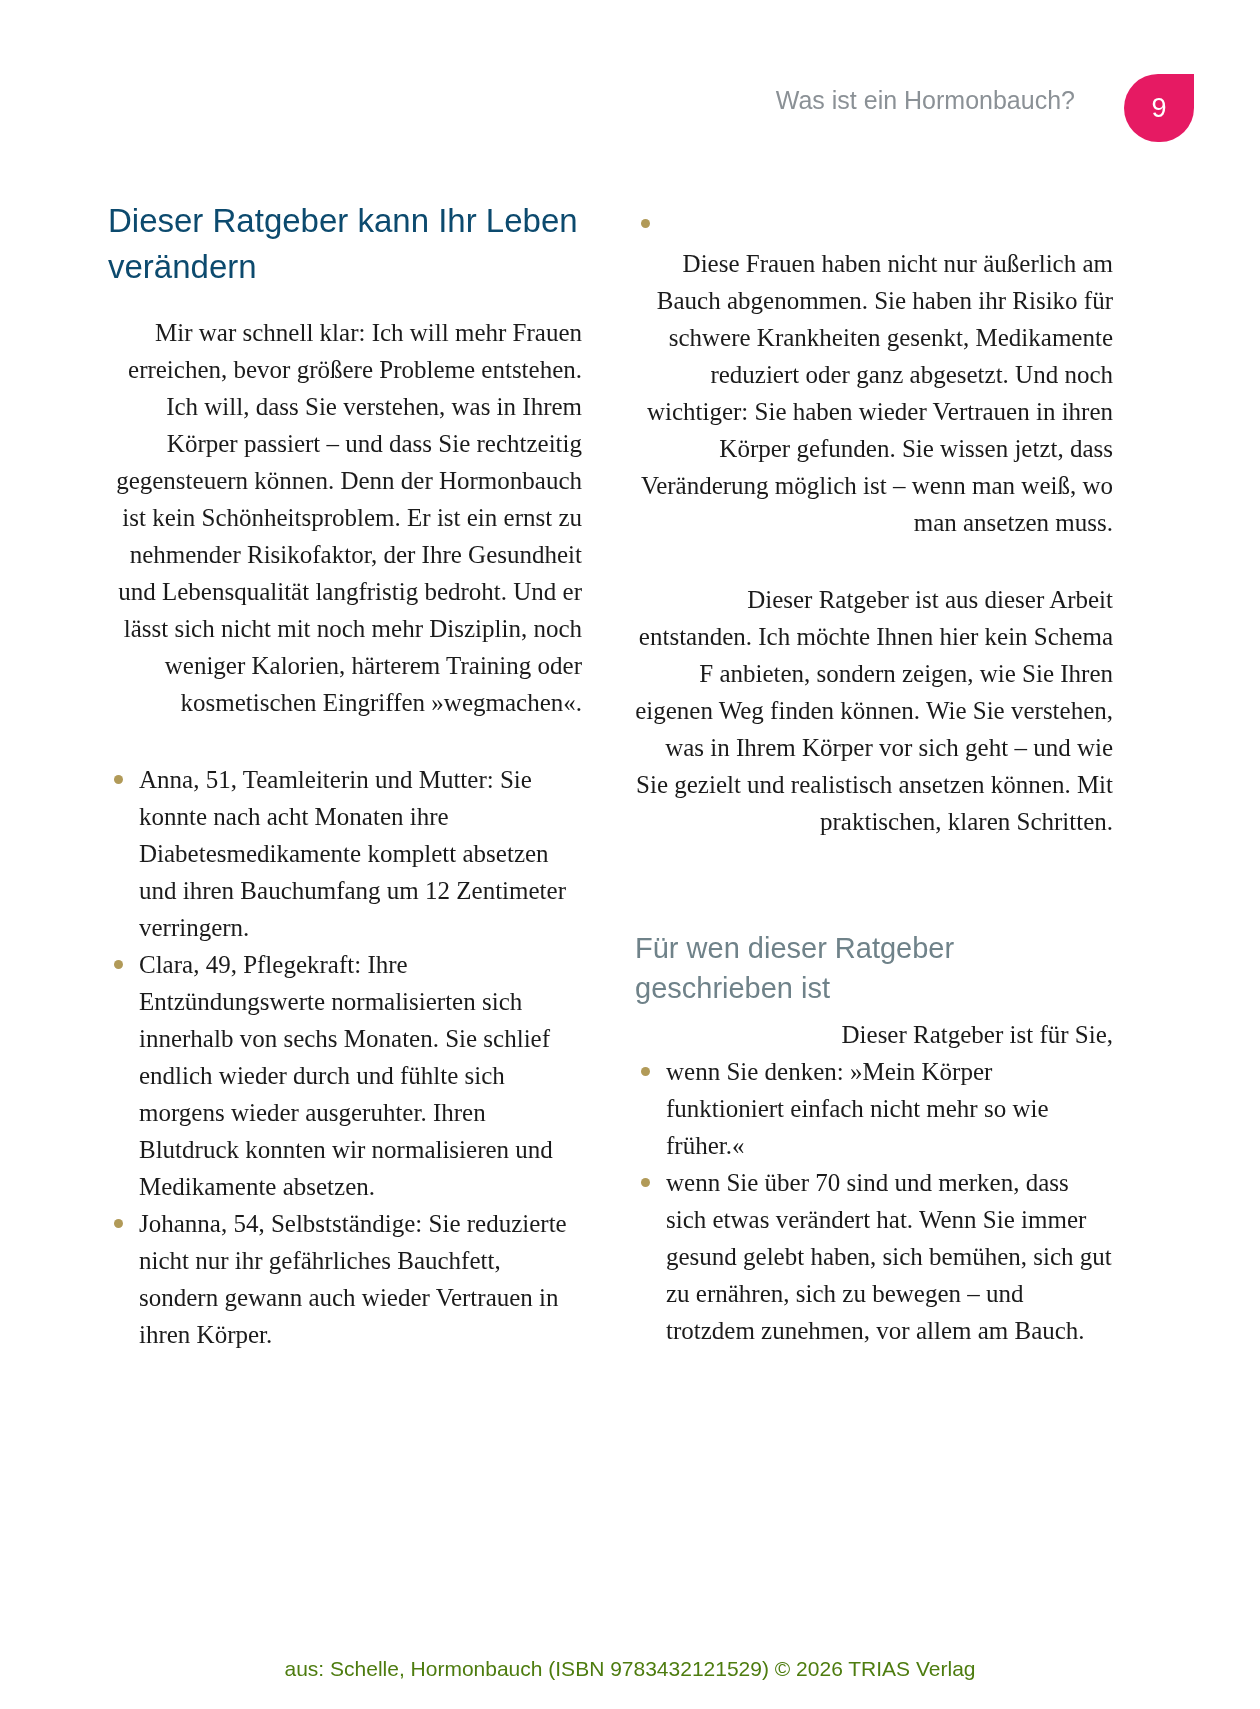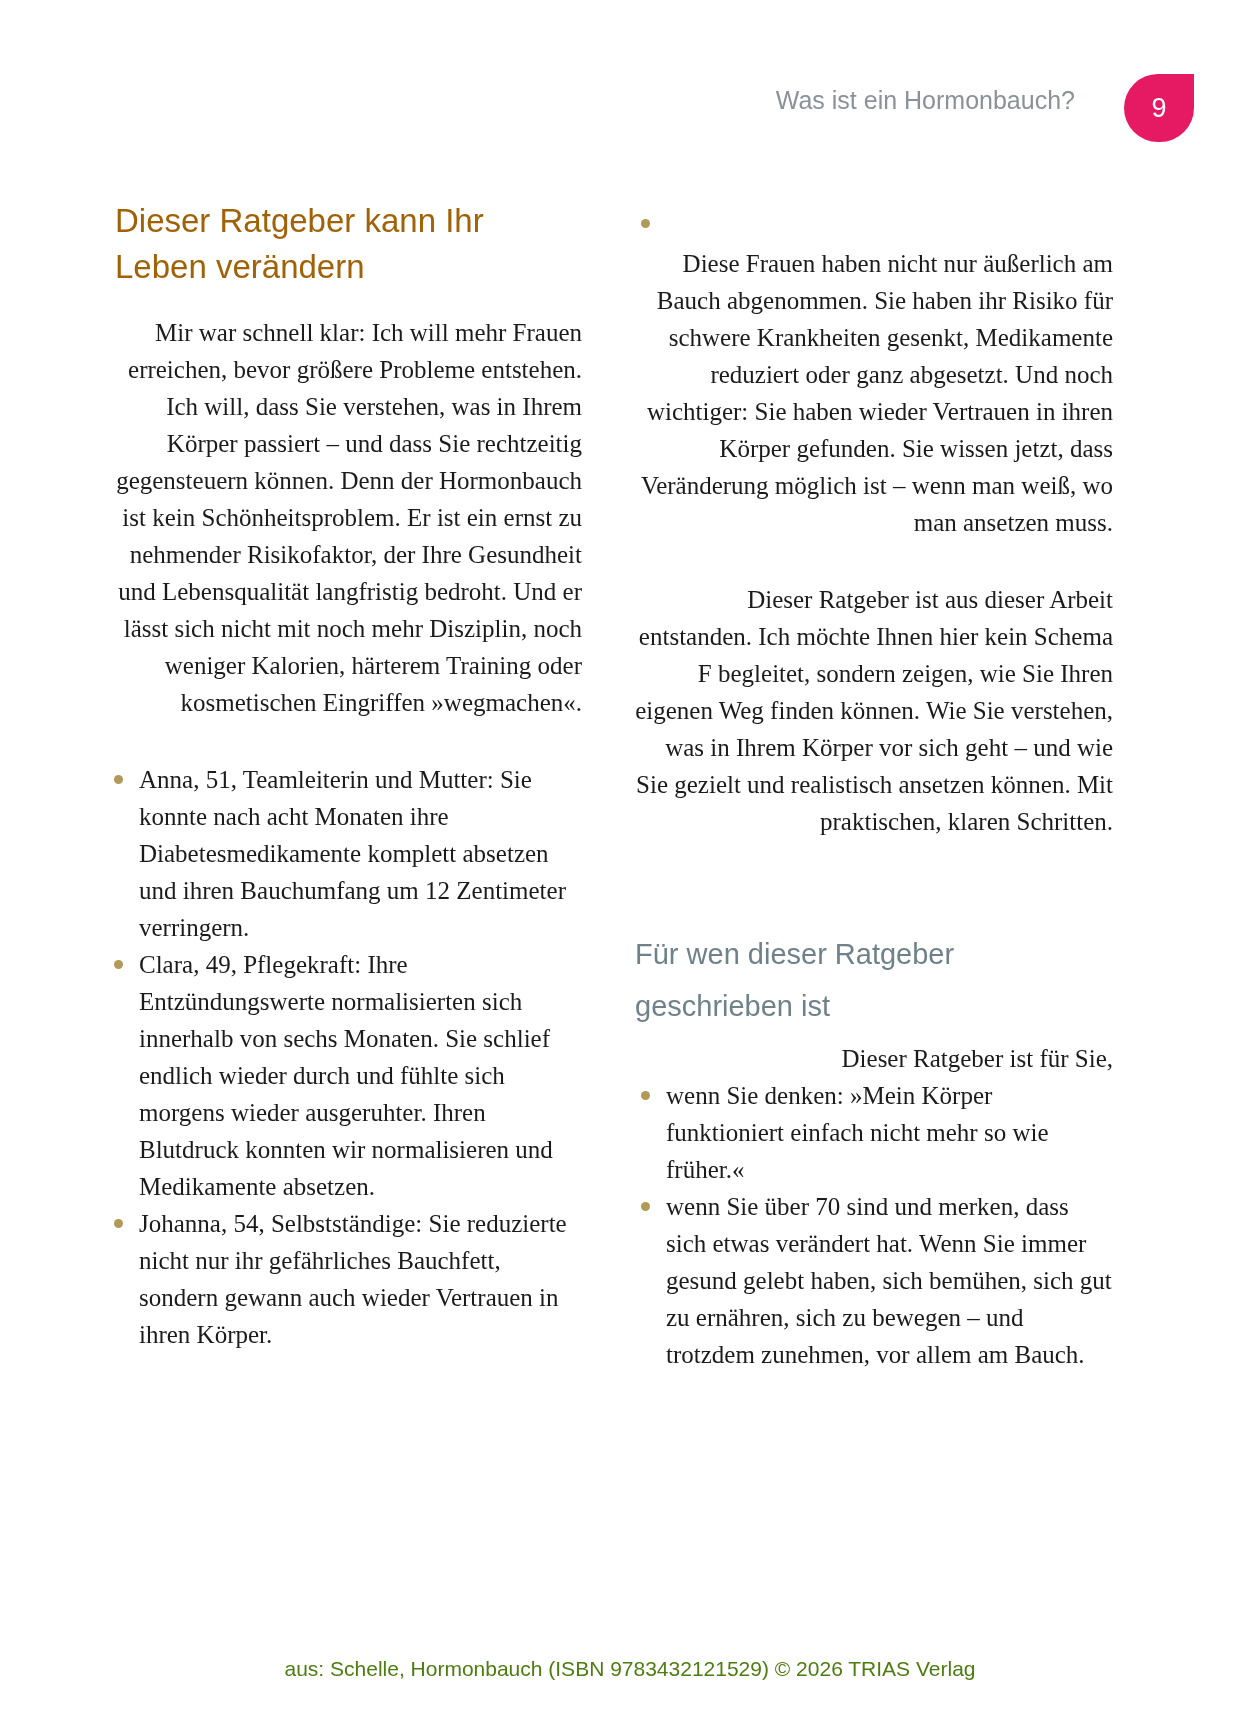--- a/index.html
+++ b/index.html
@@ -44,28 +44,28 @@
   
   .col { position: absolute; top: 198px; }
   .col-left  { left: 108px; width: 474px; }
   .col-right { left: 635px; width: 478px; top: 205px; }
 
   .heading-gold {
     font-family: "Liberation Sans", sans-serif;
     font-weight: 400;
     font-size: 33px;
     line-height: 46px;
-    color: #a16207;
-    margin: 0 0 24px 7px;
+    color: #0c4a6e;
+    margin: 0 0 24px 0;
   }
   .subheading-teal {
     font-family: "Liberation Sans", sans-serif;
     font-weight: 400;
     font-size: 29px;
-    line-height: 52px;
+    line-height: 40px;
     color: #6f8289;
     margin: 88px 0 8px 0;
   }
 
   .body-par {
     font-size: 25px;
     line-height: 37px;
     margin: 0 0 40px 0;
     hyphens: auto;
     text-align: right;
@@ -133,21 +133,21 @@
     </ul>
   </div>
 
   <div class="col col-right">
     <ul class="bullet-list spaced-after">
       <li class="bullet-item">
         <span class="bullet-dot"></span>
       </li>
     </ul>
     <p class="body-par">Diese Frauen haben nicht nur äußerlich am Bauch abgenommen. Sie haben ihr Risiko für schwere Krankheiten gesenkt, Medikamente reduziert oder ganz abgesetzt. Und noch wichtiger: Sie haben wieder Vertrauen in ihren Körper gefunden. Sie wissen jetzt, dass Veränderung möglich ist – wenn man weiß, wo man ansetzen muss.</p>
-    <p class="body-par tight">Dieser Ratgeber ist aus dieser Arbeit entstanden. Ich möchte Ihnen hier kein Schema F begleitet, sondern zeigen, wie Sie Ihren eigenen Weg finden können. Wie Sie verstehen, was in Ihrem Körper vor sich geht – und wie Sie gezielt und realistisch ansetzen können. Mit praktischen, klaren Schritten.</p>
+    <p class="body-par tight">Dieser Ratgeber ist aus dieser Arbeit entstanden. Ich möchte Ihnen hier kein Schema F anbieten, sondern zeigen, wie Sie Ihren eigenen Weg finden können. Wie Sie verstehen, was in Ihrem Körper vor sich geht – und wie Sie gezielt und realistisch ansetzen können. Mit praktischen, klaren Schritten.</p>
     <h2 class="subheading-teal">Für wen dieser Ratgeber geschrieben ist</h2>
     <p class="body-par tight">Dieser Ratgeber ist für Sie,</p>
     <ul class="bullet-list">
       <li class="bullet-item">
         <span class="bullet-dot"></span>
         <span>wenn Sie denken: »Mein Körper funktioniert einfach nicht mehr so wie früher.«</span>
       </li>
       <li class="bullet-item">
         <span class="bullet-dot"></span>
         <span>wenn Sie über 70 sind und merken, dass sich etwas verändert hat. Wenn Sie immer gesund gelebt haben, sich bemühen, sich gut zu ernähren, sich zu bewegen – und trotzdem zunehmen, vor allem am Bauch.</span>

